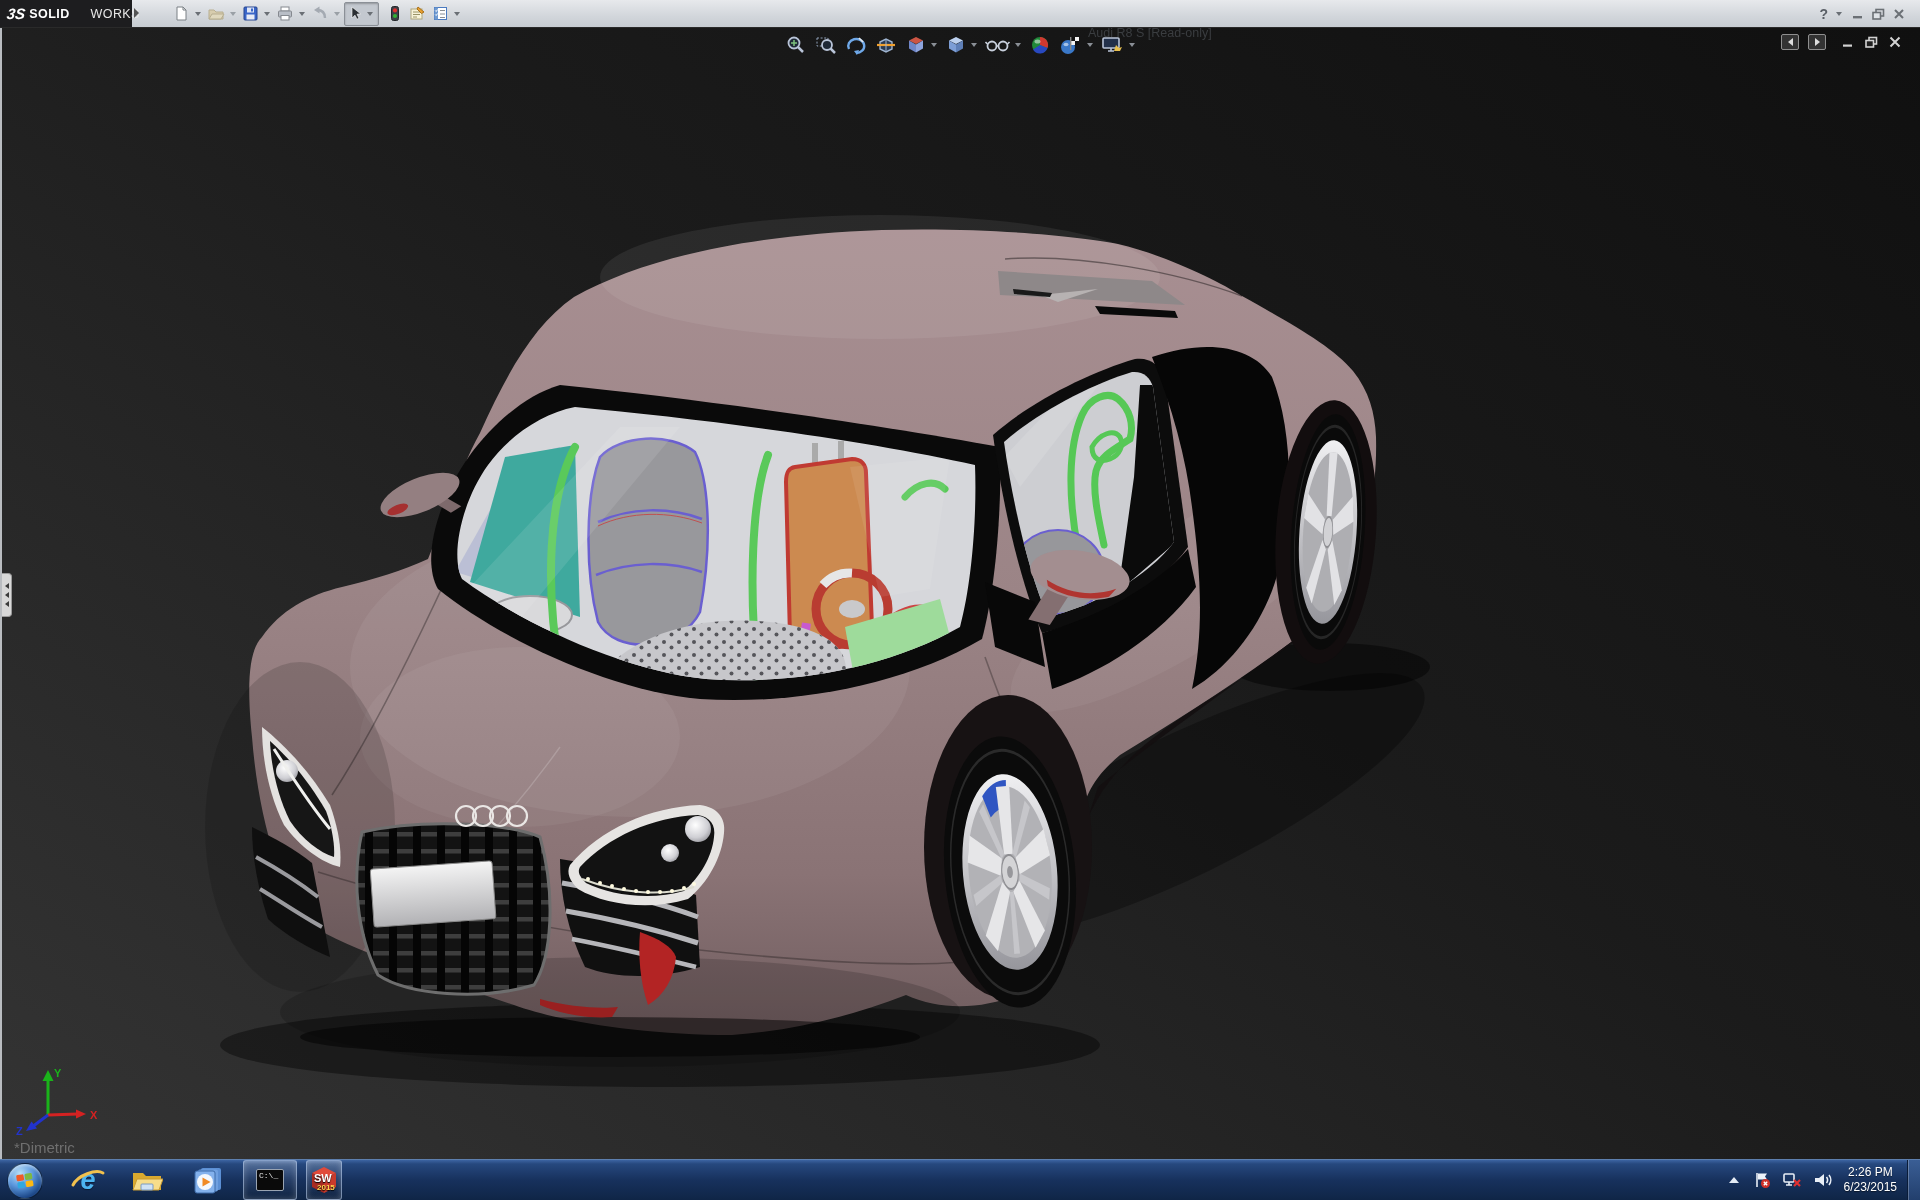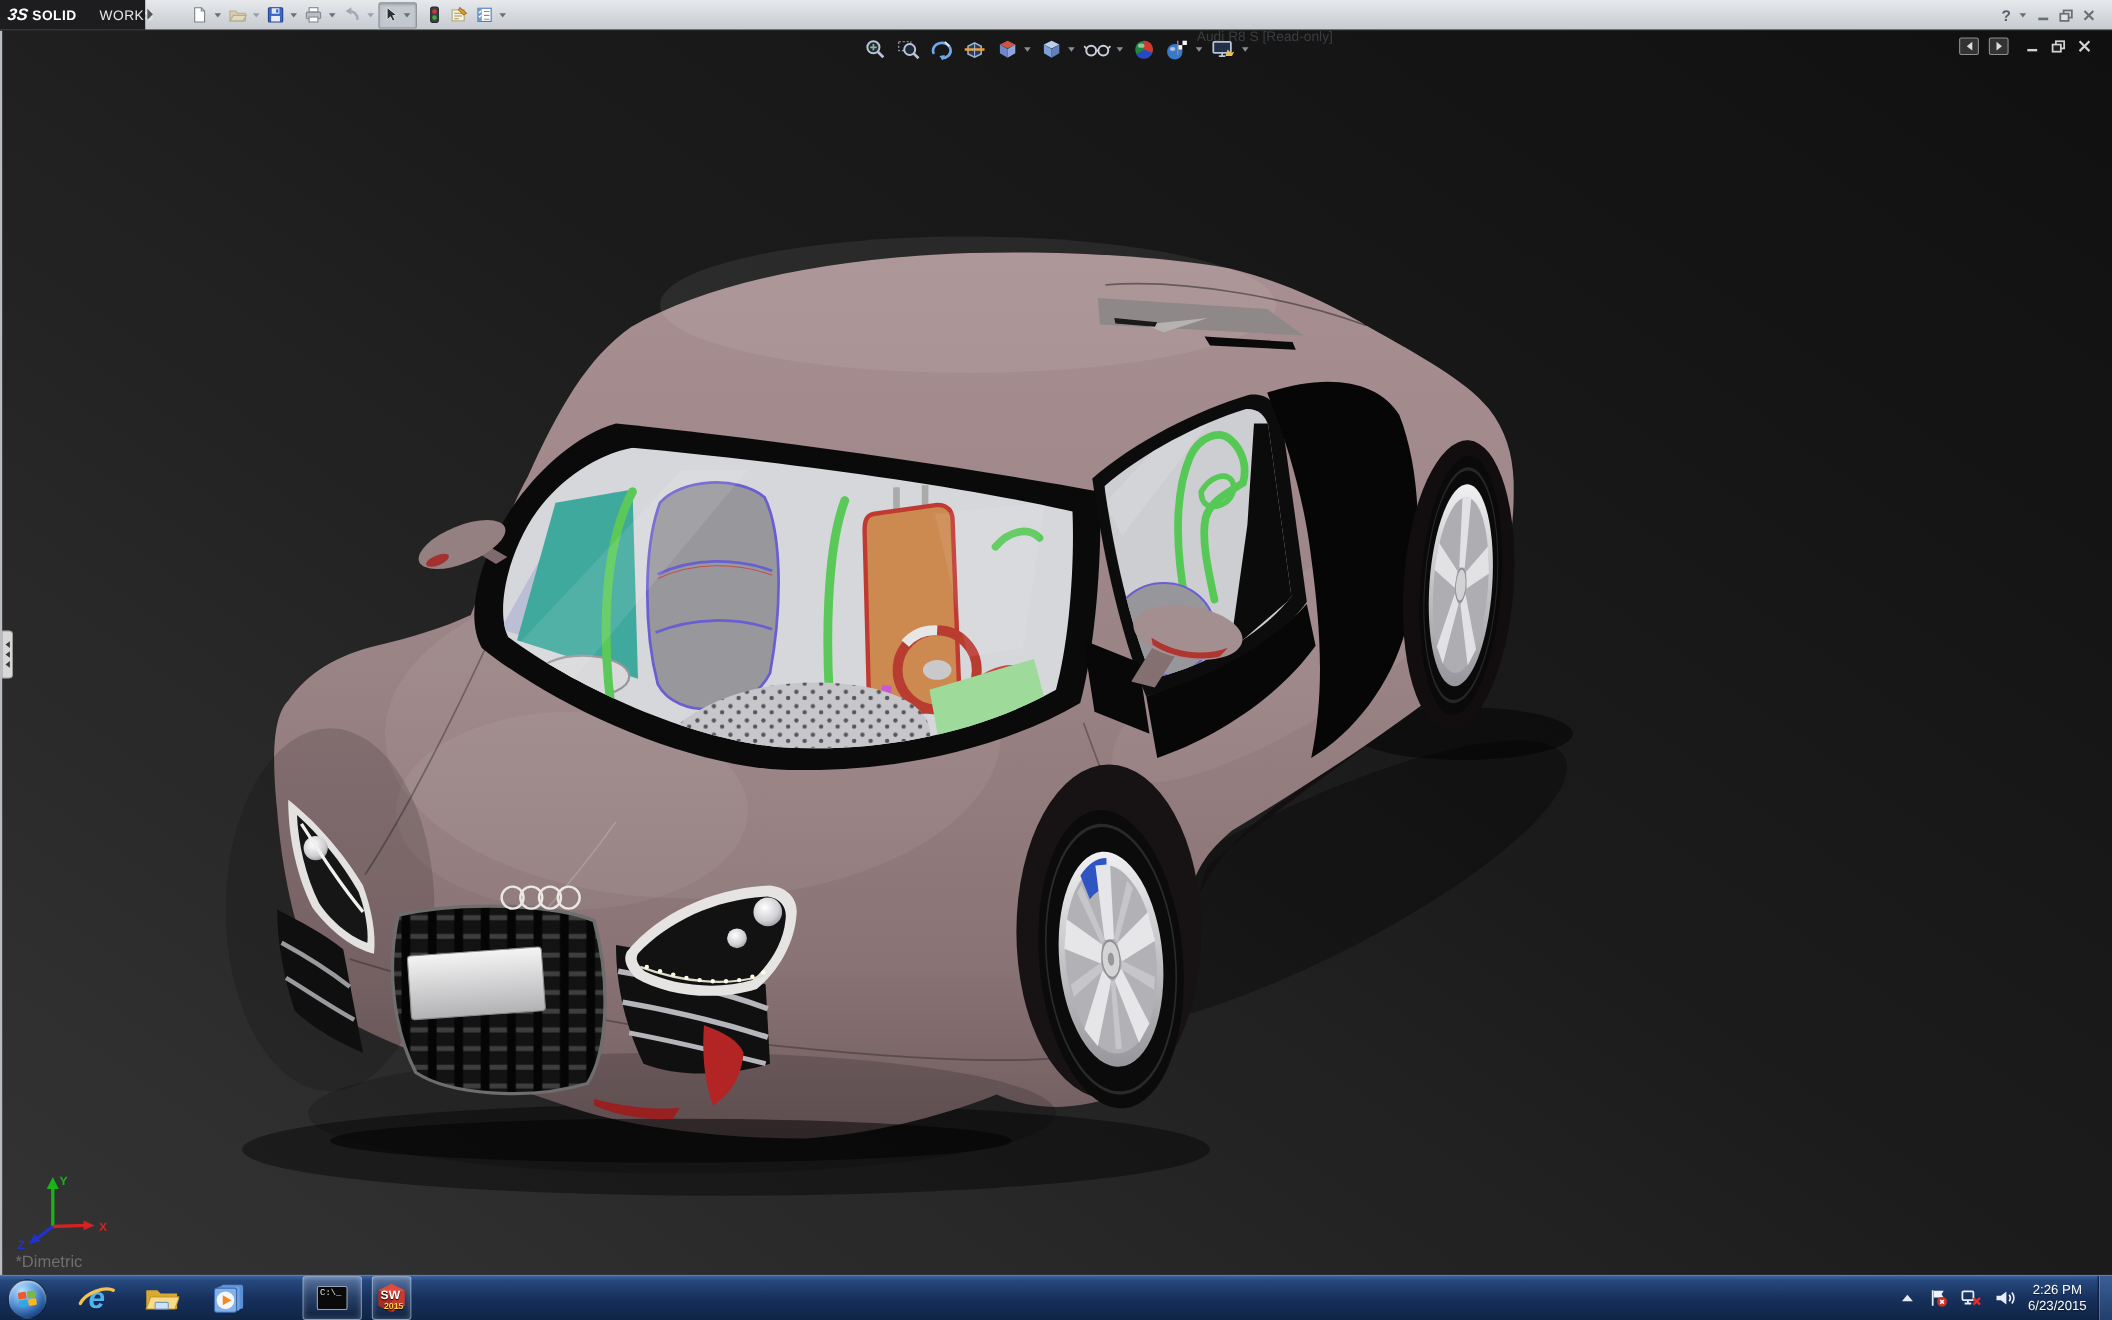--- a/index.html
+++ b/index.html
@@ -54,21 +54,21 @@
   .taskbar{position:absolute;left:0;bottom:0;width:1920px;height:40px;z-index:40;
     background:linear-gradient(#3c64a2 0%,#26487e 10%,#17315d 50%,#0f2546 100%);
     border-top:1px solid #5d7fae;display:flex;align-items:center;}
   .start-orb{position:absolute;left:7px;top:3px;width:34px;height:34px;border-radius:50%;
     background:radial-gradient(circle at 35% 28%,#b8e0f8 0%,#5b97dd 40%,#1b4687 75%,#0d2d5e 100%);
     border:1px solid rgba(0,0,0,.55);box-shadow:inset 0 2px 3px rgba(255,255,255,.5);}
   .orb-flag{position:absolute;left:8px;top:9px;}
   .tb-app{position:absolute;top:0;height:40px;width:52px;display:flex;align-items:center;justify-content:center;}
   .tb-app.active{background:linear-gradient(rgba(255,255,255,.22),rgba(255,255,255,.08) 45%,rgba(0,0,0,.1));
     border:1px solid rgba(190,210,240,.6);border-radius:3px;box-sizing:border-box;
-    box-shadow:inset 0 0 6px rgba(255,255,255,.25);margin-left:32px;}
+    box-shadow:inset 0 0 6px rgba(255,255,255,.25);}
   .ie-e{font-size:27px;font-weight:bold;font-style:italic;color:#4db4f0;line-height:1;
     text-shadow:0 1px 1px rgba(0,0,0,.4);position:relative;}
   .cmd-ico{width:28px;height:22px;background:#0a0a0a;border:1px solid #9aa4b2;border-radius:2px;
     color:#e8e8e8;font-size:8px;font-family:"Liberation Mono",monospace;padding:1px 2px;box-sizing:border-box;}
   .tray{position:absolute;right:0;top:0;height:40px;display:flex;align-items:center;}
   .tray-arrow{width:0;height:0;border-bottom:6px solid #e4ebf4;border-left:5px solid transparent;
     border-right:5px solid transparent;margin-right:14px;}
   .tray-ico{margin-right:11px;}
   .clock{color:#fff;font-size:12px;text-align:center;line-height:15px;margin-right:10px;
     text-shadow:0 1px 1px rgba(0,0,0,.5);}

